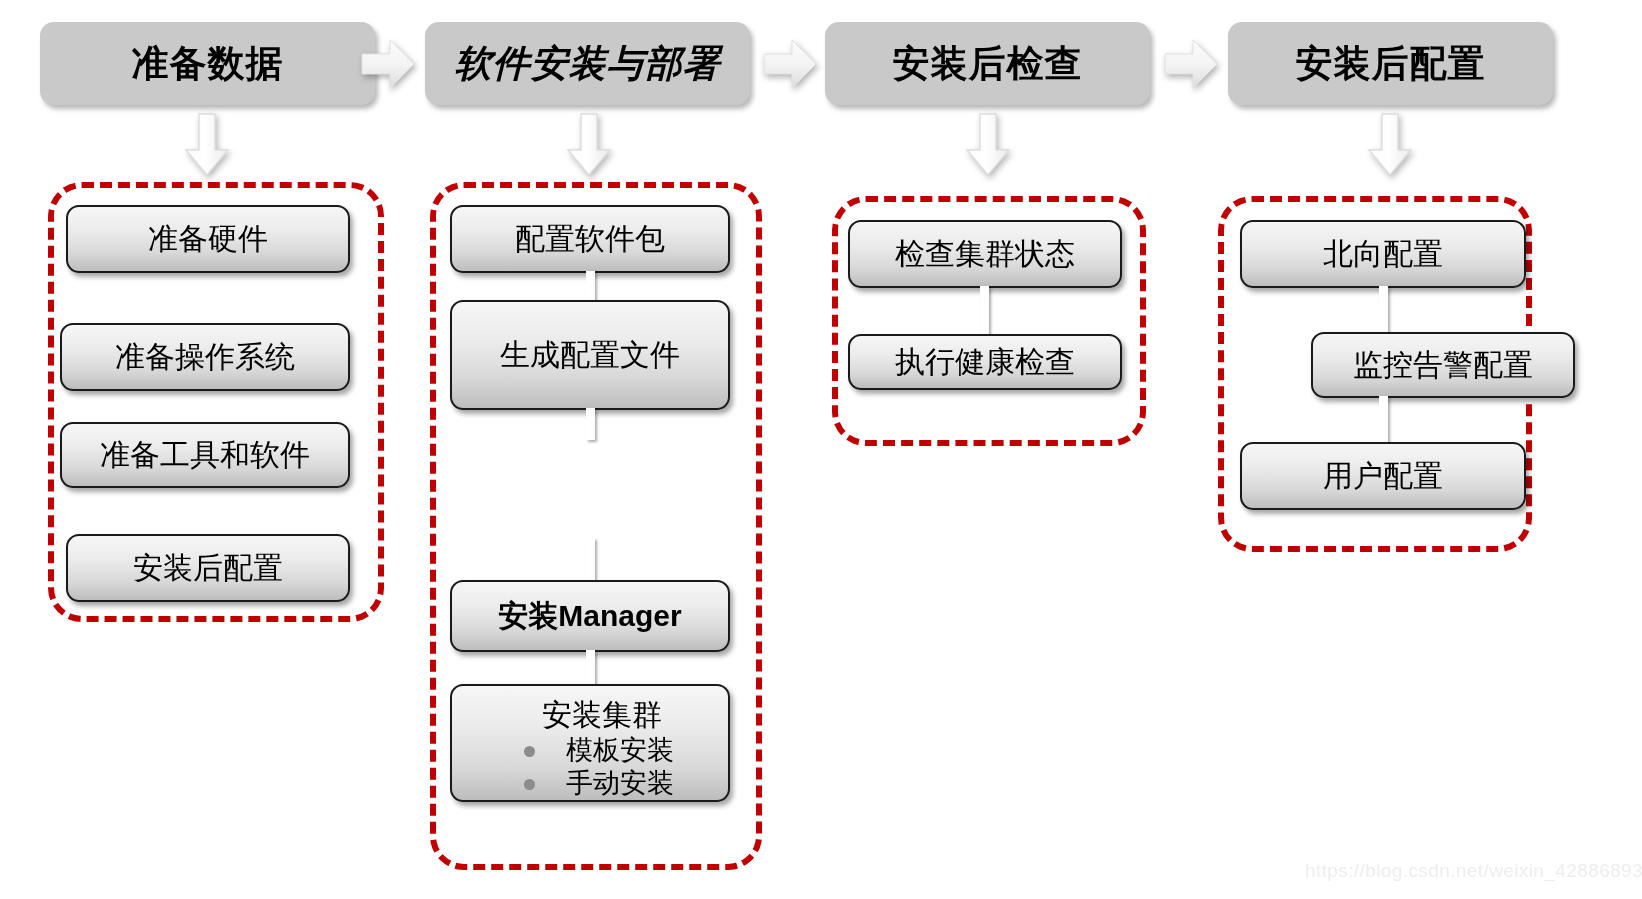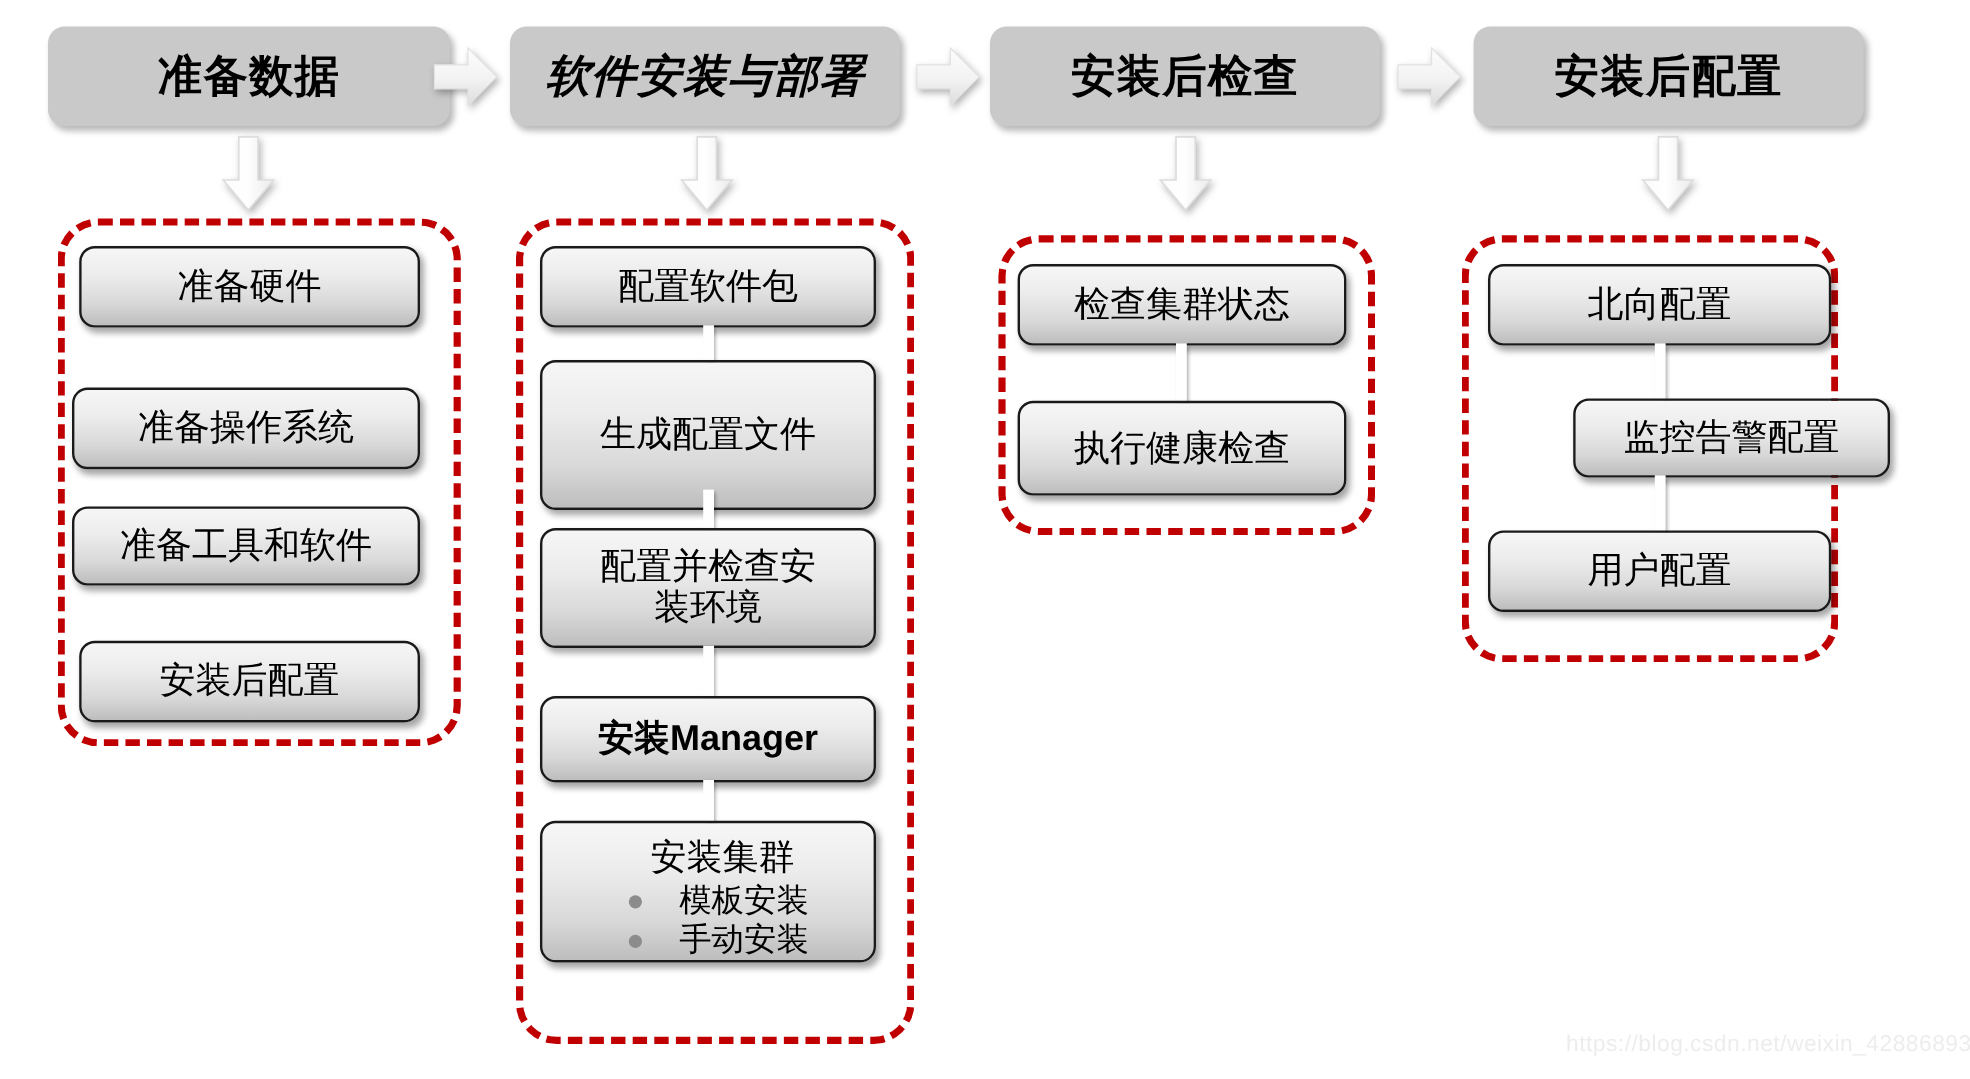--- a/index.html
+++ b/index.html
@@ -217,30 +217,26 @@
   <div class="step-box" style="left:60px; top:422px; width:290px; height:66px;">准备工具和软件</div>
 
   <div class="step-box" style="left:66px; top:534px; width:284px; height:68px;">安装后配置</div>
 
   <div class="group-box" style="left:430px; top:182px; width:332px; height:688px;"></div>
 
   <div class="step-box" style="left:450px; top:205px; width:280px; height:68px;">配置软件包</div>
 
   <div class="connector" style="left:586px; top:271px; height:30px;"></div>
 
-  <div class="step-box" style="left:450px; top:300px; width:280px; height:125px;">
+  <div class="step-box" style="left:450px; top:300px; width:280px; height:110px;">
     <span>生成配置文件</span>
   </div>
 
   <div class="connector" style="left:586px; top:408px; height:32px;"></div>
 
-  <div class="step-box" style="left:450px; top:440px; width:280px; height:100px;">
-    <span>配置并检查安</span>
-    <span class="line2">装环境</span>
-  </div>
 
   <div class="connector" style="left:586px; top:538px; height:42px;"></div>
 
   <div class="step-box bold" style="left:450px; top:580px; width:280px; height:72px;">
     <span><span>安装</span><span class="mgr-latin">Manager</span></span>
   </div>
 
   <div class="connector" style="left:586px; top:650px; height:36px;"></div>
 
   <div class="step-box" style="left:450px; top:684px; width:280px; height:118px; justify-content:flex-start; padding-top:12px;">
@@ -250,21 +246,21 @@
       <li>手动安装</li>
     </ul>
   </div>
 
   <div class="group-box" style="left:832px; top:196px; width:314px; height:250px;"></div>
 
   <div class="step-box" style="left:848px; top:220px; width:274px; height:68px;">检查集群状态</div>
 
   <div class="connector" style="left:980px; top:286px; height:50px;"></div>
 
-  <div class="step-box" style="left:848px; top:334px; width:274px; height:79px;">执行健康检查</div>
+  <div class="step-box" style="left:848px; top:334px; width:274px; height:56px;">执行健康检查</div>
 
   <div class="group-box" style="left:1218px; top:196px; width:314px; height:356px;"></div>
 
   <div class="step-box" style="left:1240px; top:220px; width:286px; height:68px;">北向配置</div>
 
   <div class="connector" style="left:1379px; top:286px; height:48px;"></div>
 
   <div class="step-box" style="left:1292px; top:332px; width:264px; height:66px;margin-left:19px;">监控告警配置</div>
 
   <div class="connector" style="left:1379px; top:396px; height:48px;"></div>

